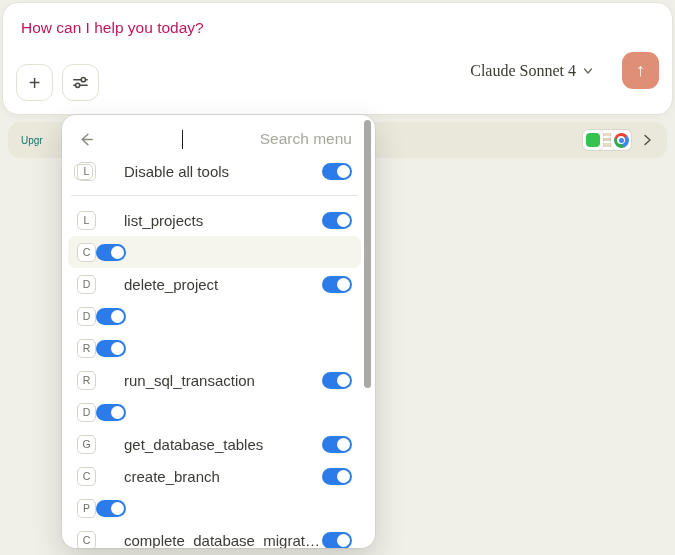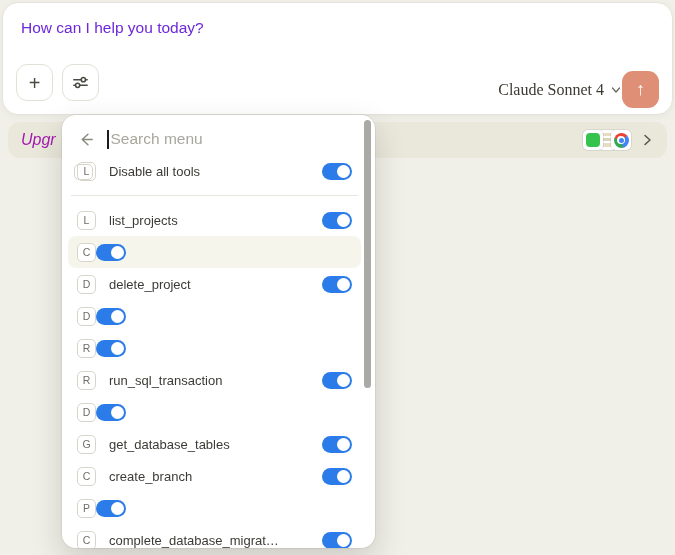--- a/index.html
+++ b/index.html
@@ -15,36 +15,36 @@
   .composer {
     position:absolute; left:2px; top:2px; right:2px; height:113px;
     background:#ffffff;
     border:1px solid #e5e3d9;
     border-radius:16px;
     box-shadow:0 2px 8px rgba(0,0,0,.04);
     z-index:2;
   }
   .composer-placeholder {
     position:absolute; left:18px; top:16px;
-    font-size:15.5px; color:#6d28d9;
+    font-size:15.5px; color:#be185d;
   }
   .composer-left {
     position:absolute; left:13px; bottom:13px;
     display:flex; gap:9px;
   }
   .icon-btn {
     width:37px; height:37px;
     border:1px solid #e3e1d7; border-radius:11px;
     background:#fff; color:#4a4942;
     display:flex; align-items:center; justify-content:center;
     font-size:20px; line-height:1; cursor:pointer;
   }
   .composer-right {
-    position:absolute; right:13px; bottom:6px;
-    display:flex; align-items:center; gap:1px;
+    position:absolute; right:13px; bottom:25px;
+    display:flex; align-items:center; gap:29px;
   }
   .model-selector {
     display:flex; align-items:center; gap:7px;
     font-family:"Liberation Serif", serif;
     font-size:16px; color:#3c3a31; cursor:pointer;
   }
   .chev-down { width:10px; height:10px; flex:none; }
   .chev-down polyline, .chev-right polyline, .arrow-left path {
     fill:none; stroke-linecap:round; stroke-linejoin:round;
   }
@@ -55,21 +55,21 @@
     font-size:18px; font-weight:bold; cursor:pointer;
   }
 
   
   .banner {
     position:absolute; left:8px; right:8px; top:122px; height:36px;
     background:#eae8db; border-radius:12px;
     display:flex; align-items:center;
     padding:0 13px; z-index:1;
   }
-  .banner-text { font-size:16px; color:#a21caf;font-style:italic; }
+  .banner-text { font-size:10px; color:#0f766e; }
   .banner-right { margin-left:auto; display:flex; align-items:center; gap:9px; }
   .app-icons { display:flex; align-items:center; }
   .app-tile {
     width:20px; height:20px; border-radius:5px; background:#fff;
     box-shadow:0 0 0 1px rgba(0,0,0,.07);
     display:flex; align-items:center; justify-content:center;
     position:relative;
   }
   .app-tile + .app-tile { margin-left:-6px; }
   .tile-1 { z-index:3; }
@@ -96,34 +96,34 @@
   .menu {
     position:absolute; left:62px; top:115px; width:313px; height:433px;
     background:#fff; border-radius:14px;
     box-shadow:0 0 0 1px rgba(0,0,0,.05), 0 12px 32px rgba(0,0,0,.16);
     overflow:hidden;
     padding:10px 14px 0 6px;
     z-index:5;
   }
   .search-row {
     display:flex; align-items:center; gap:11px;
-    height:28px; padding:0 9px; margin-bottom:2px;
+    height:28px; padding:0 9px; margin-bottom:2px;justify-content:space-between;
   }
   .arrow-left { width:19px; height:19px; flex:none; cursor:pointer; }
   .caret { width:1.5px; height:19px; background:#1c1c1a; flex:none; }
   .search-placeholder { font-size:15.5px; color:#a8a79d; margin-left:-9px; }
   .menu-divider { border:none; border-top:1px solid #e7e6de; margin:8px 3px; }
   .menu-row {
     display:flex; align-items:center;
     height:32px; padding:0 9px; border-radius:8px; cursor:pointer;
   }
   .menu-row.highlighted { background:#f6f5ec; }
   .row-label {
-    margin-left:13px; flex:1;
-    font-size:13px; color:#3c3b35;
+    margin-left:28px; flex:1;
+    font-size:15px; color:#3c3b35;
     white-space:nowrap; overflow:hidden;
   }
   .badge {
     width:19px; height:19px; flex:none;
     border:1px solid #d7d5cb; border-radius:5px; background:#fff;
     font-size:10.5px; color:#6f6e66;
     display:flex; align-items:center; justify-content:center;
     position:relative; z-index:0;
   }
   .badge.stacked::before {

